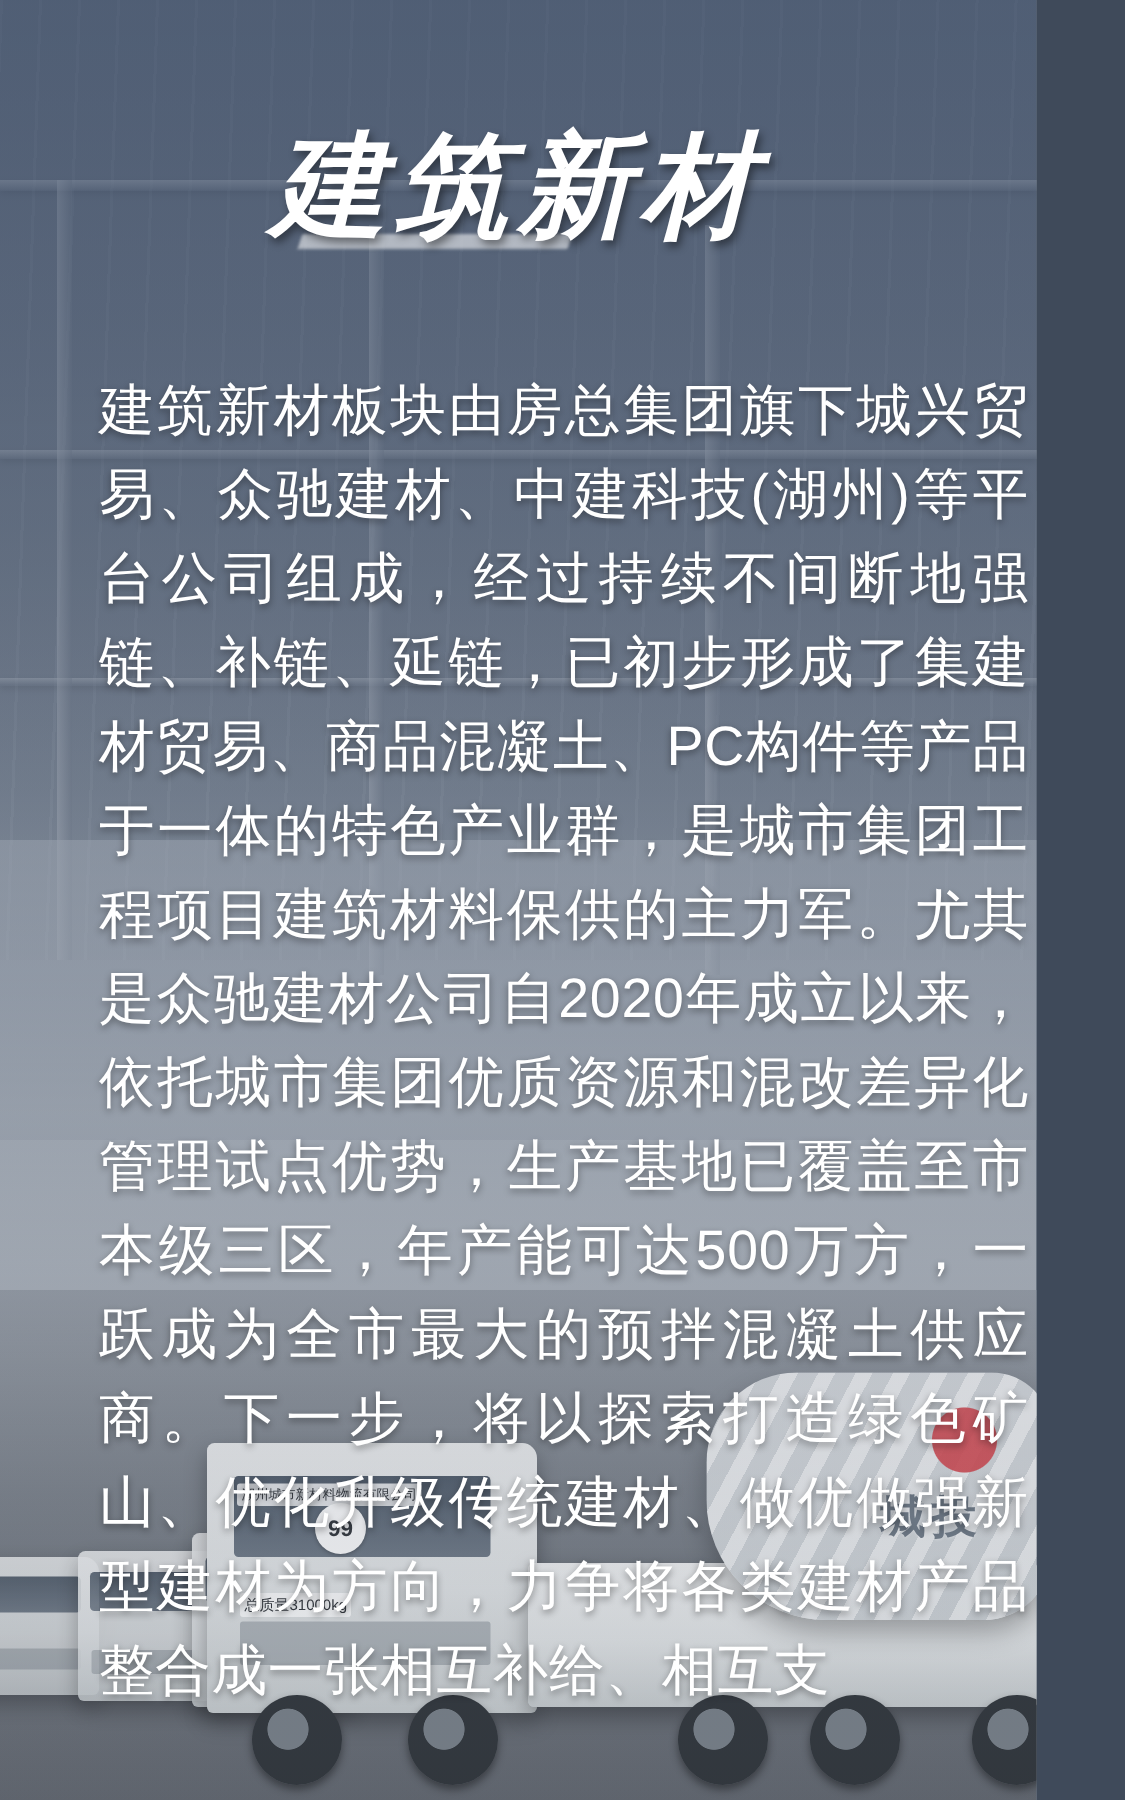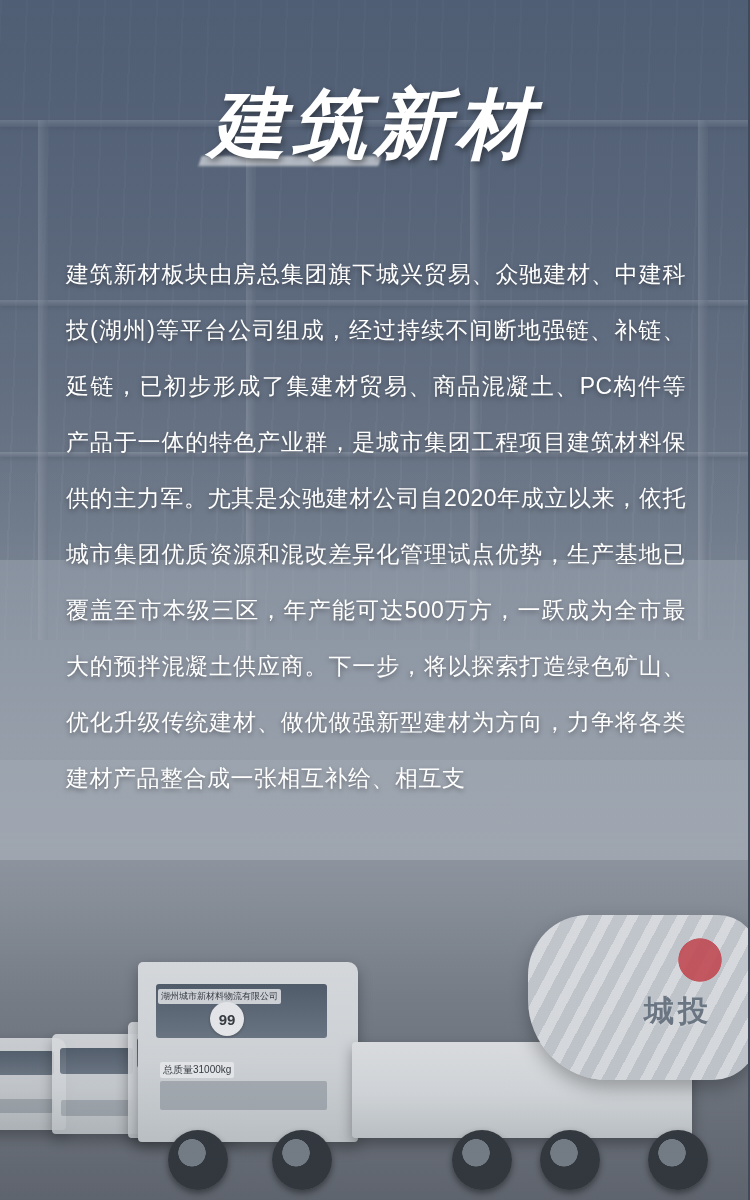--- a/index.html
+++ b/index.html
@@ -5,21 +5,21 @@
   html, body {
     margin: 0;
     padding: 0;
     background: #3f4a5a;
   }
   body {
     font-family: "Liberation Sans", sans-serif;
   }
   .poster {
     position: relative;
-    width: 748px;
+    width: 691px;
     height: 1200px;
     overflow: hidden;
     background: #5c6878;
   }
 
   
   .photo {
     position: absolute;
     inset: 0;
     background:
@@ -181,21 +181,21 @@
     background: rgba(255,255,255,0.55);
     transform: skewX(-18deg);
     filter: blur(1px);
   }
   .body-text {
     position: absolute;
     top: 246px;
     left: 66px;
     width: 620px;
     color: #ffffff;
-    font-size: 23px;
+    font-size: 37px;
     line-height: 56px;
     letter-spacing: 0.5px;
     text-align: justify;
     text-shadow: 0 2px 5px rgba(0,0,0,0.40);
     white-space: pre-wrap;
   }
 </style>
 </head>
 <body>
 

